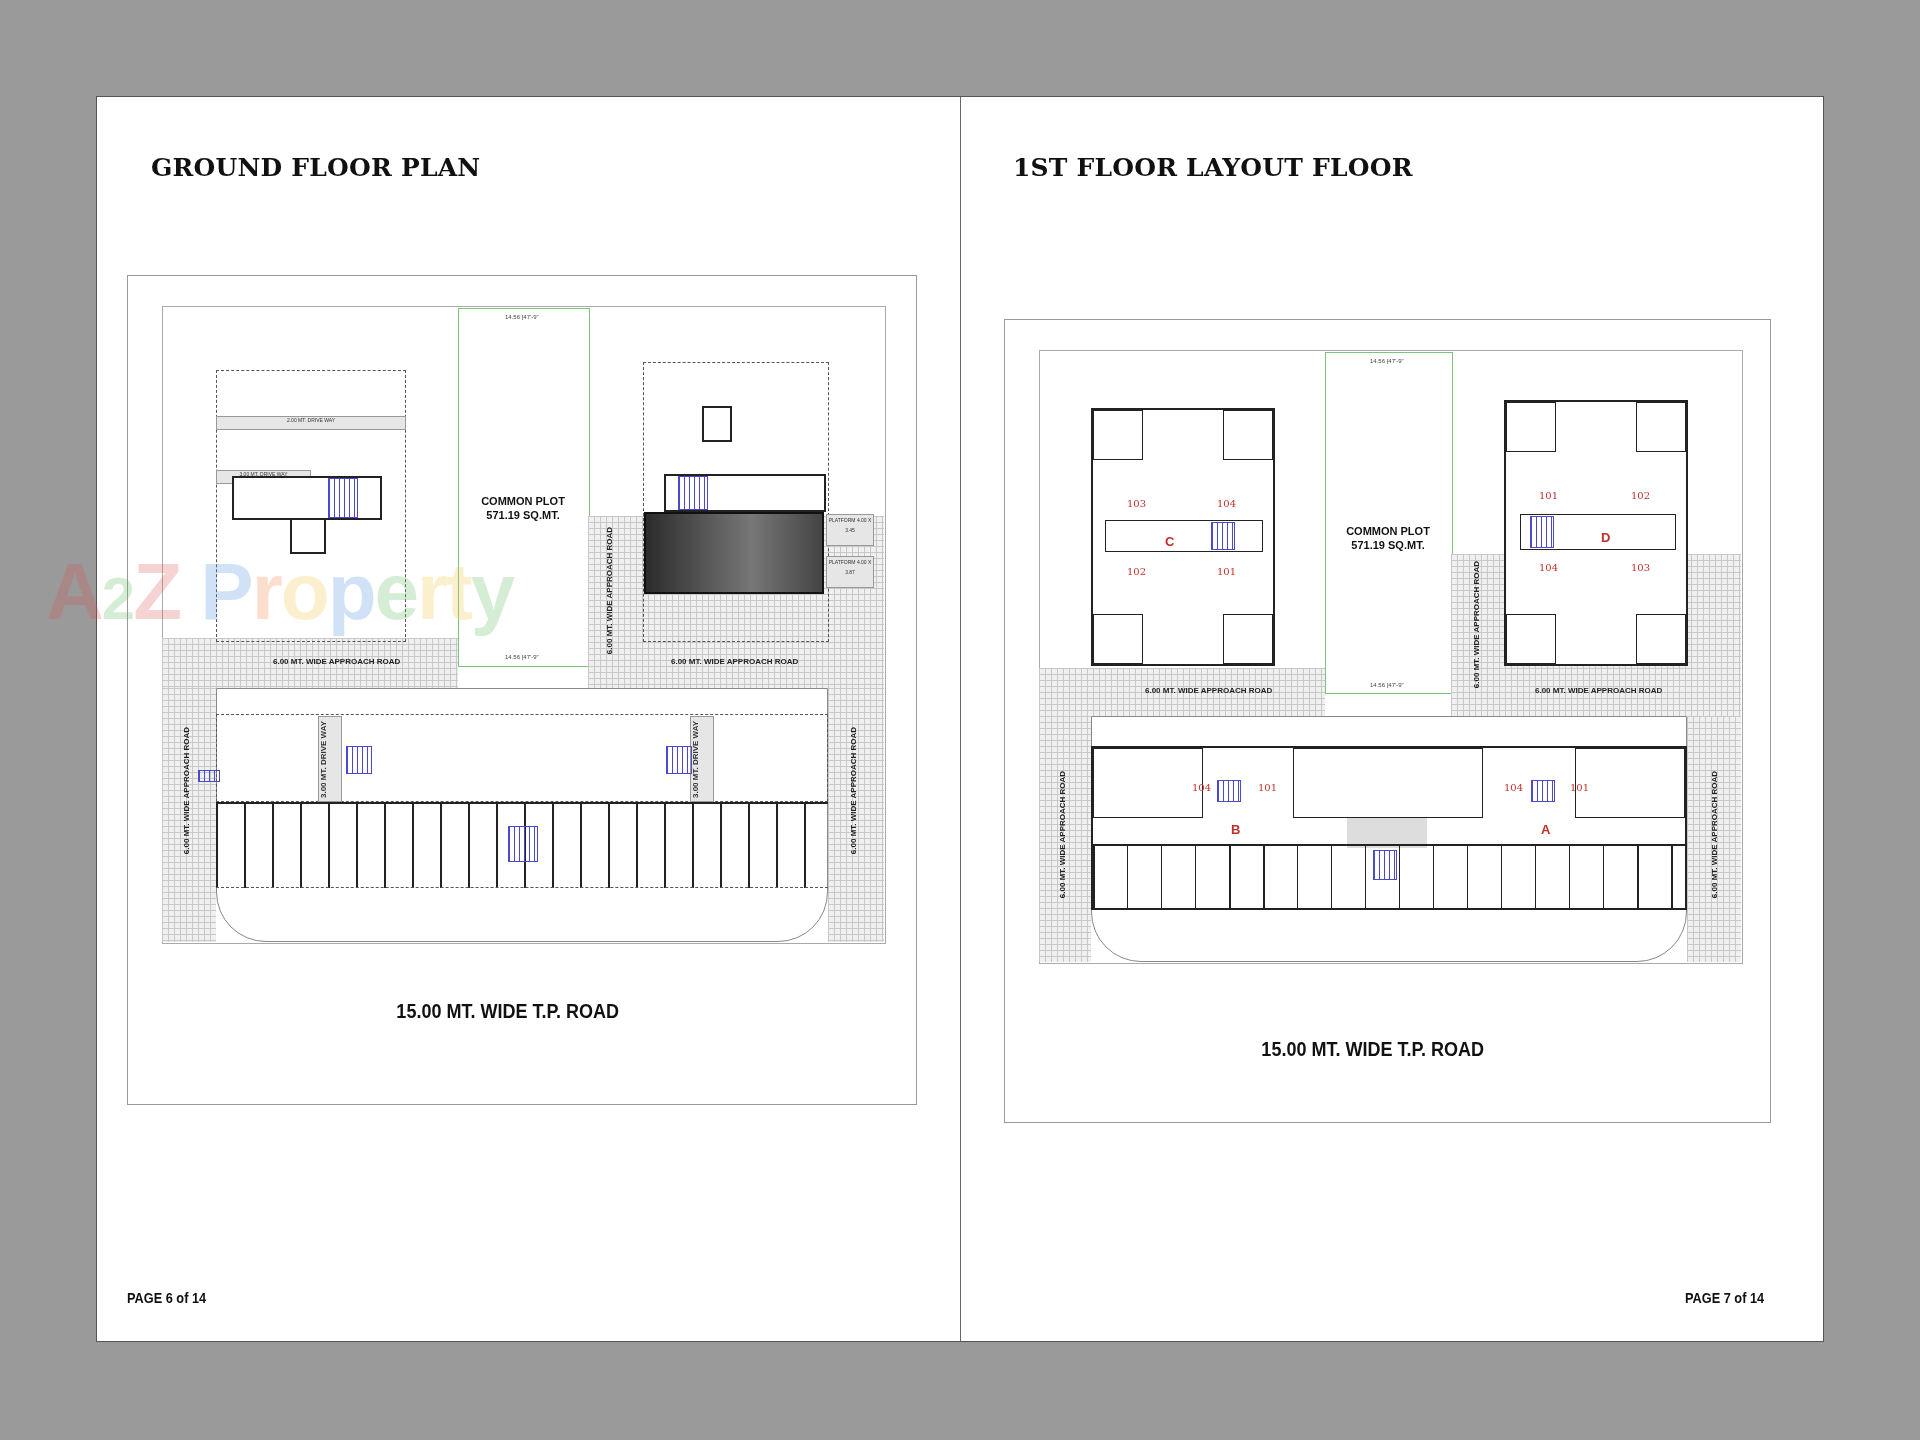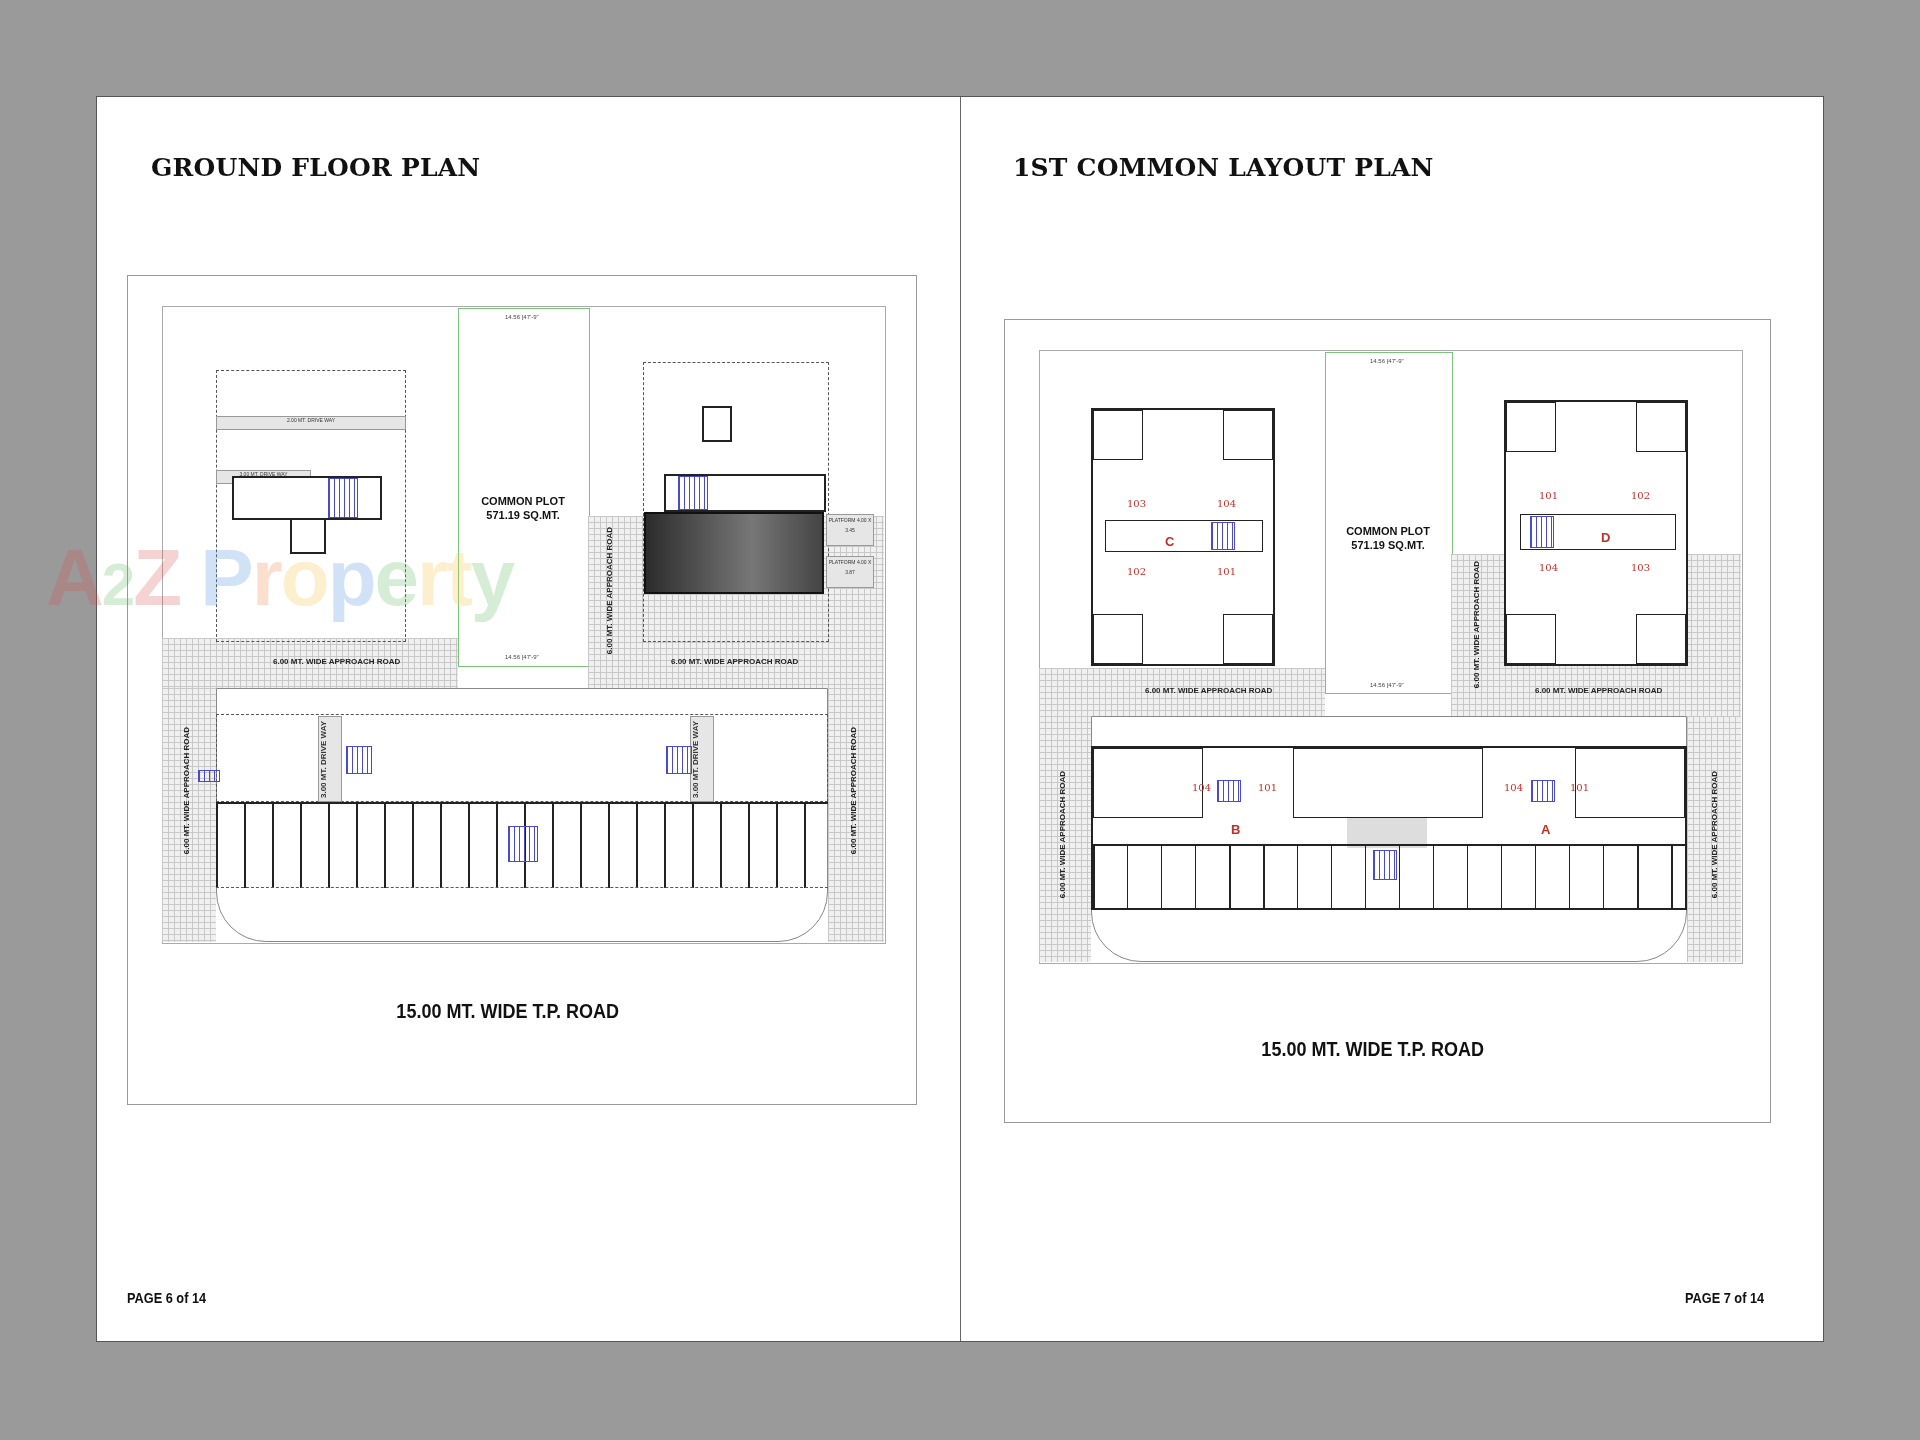--- a/index.html
+++ b/index.html
@@ -18,21 +18,21 @@
   .plot-line{position:absolute;border:1px solid #7cc47c;}
   .common{position:absolute;text-align:center;font-weight:bold;font-size:11px;color:#111;line-height:14px;}
   .dim{position:absolute;font-size:6px;color:#444;white-space:nowrap;}
   .bldg{position:absolute;border:2px solid #222;background:#fff;box-sizing:border-box;}
   .dash{position:absolute;border:1px dashed #555;box-sizing:border-box;}
   .dw{position:absolute;background:#e6e6e6;border:1px solid #999;box-sizing:border-box;font-size:5px;text-align:center;color:#333;}
   .unit{position:absolute;color:#c0302b;font-size:10px;font-family:"DejaVu Serif",serif;}
   .block-letter{position:absolute;color:#c0302b;font-size:13px;font-weight:bold;}
   .stair{position:absolute;background-image:repeating-linear-gradient(90deg,#4a4ad0 0 1px,transparent 1px 5px);border:1px solid #4a4ad0;box-sizing:border-box;}
   .watermark-url{position:absolute;left:483px;top:182px;font-size:50px;color:#e6e6e6;font-family:"Liberation Sans",sans-serif;letter-spacing:-1px;}
-  .watermark-logo{position:absolute;left:46px;top:532px;font-size:80px;font-weight:bold;letter-spacing:-2px;opacity:0.25;white-space:nowrap;}
+  .watermark-logo{position:absolute;left:46px;top:546px;font-size:80px;font-weight:bold;letter-spacing:-2px;opacity:0.25;white-space:nowrap;}
   .room{position:absolute;border:1.5px solid #222;box-sizing:border-box;background:#fff;}
 </style>
 </head>
 <body>
 
 <div class="watermark-url">www.A2ZProperty.in</div>
 
 <div class="spread">
 
   <div class="page left">
@@ -85,21 +85,21 @@
       <div style="position:absolute;left:88px;top:526px;width:612px;height:86px;border-top:2px solid #222;border-bottom:1px dashed #555;box-sizing:border-box;background-image:repeating-linear-gradient(90deg,#222 0 2px,transparent 2px 28px);background-size:100% 100%;"></div>
       <div class="stair" style="left:380px;top:550px;width:30px;height:36px;"></div>
 
       <div class="road-label" style="left:256px;top:724px;">15.00 MT. WIDE T.P. ROAD</div>
     </div>
 
     <div class="page-num" style="left:30px;">PAGE 6 of 14</div>
   </div>
 
   <div class="page right">
-    <div class="page-title" style="left:52px;">1ST COMMON LAYOUT PLAN</div>
+    <div class="page-title" style="left:52px;">1ST FLOOR LAYOUT FLOOR</div>
 
     <div class="frame" style="left:43px;top:222px;width:767px;height:804px;">
       <div style="position:absolute;left:34px;top:30px;width:702px;height:612px;border:1px solid #aaa;"></div>
       <div class="plot-line" style="left:320px;top:32px;width:126px;height:340px;"></div>
       <div class="dim" style="left:365px;top:38px;">14.56  [47'-9"</div>
       <div class="dim" style="left:365px;top:362px;">14.56  [47'-9"</div>
       <div class="common" style="left:330px;top:204px;width:106px;">
         <div>COMMON PLOT</div>
         <div>571.19 SQ.MT.</div>
       </div>

